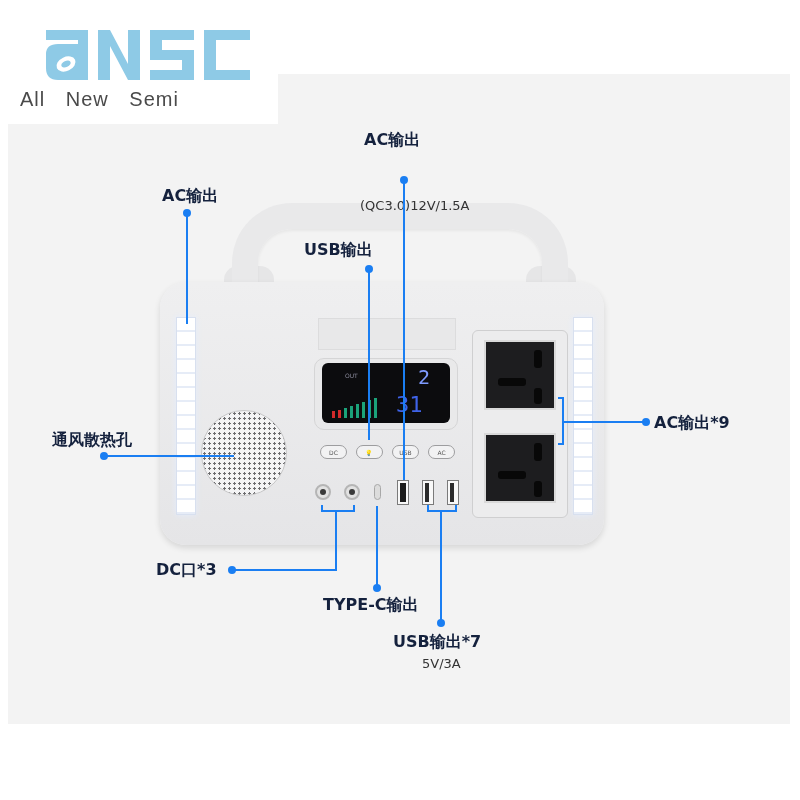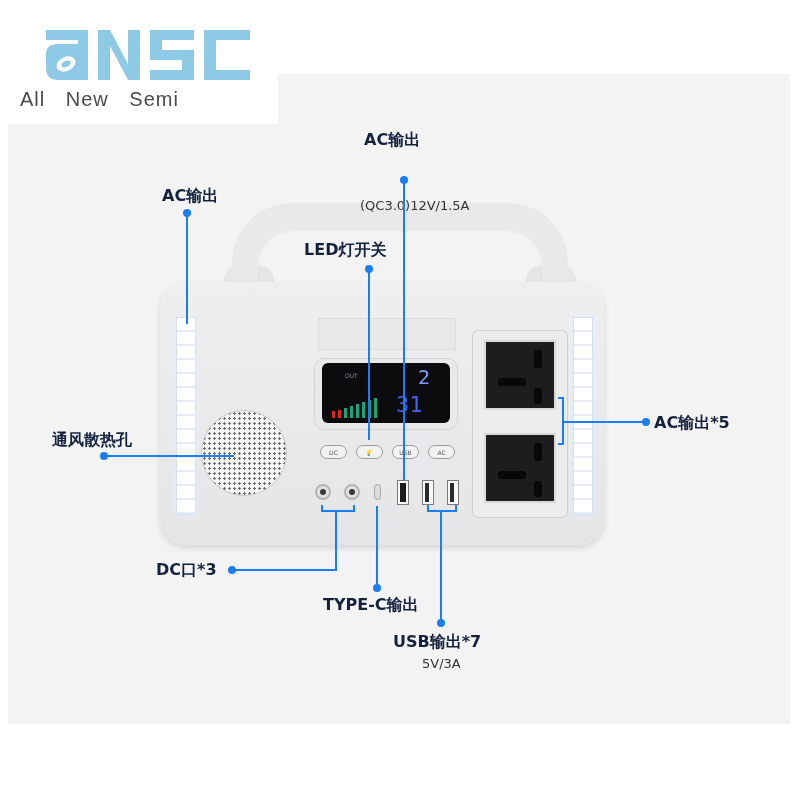--- a/index.html
+++ b/index.html
@@ -123,34 +123,34 @@
 
 <div class="ann" style="left:162px; top:186px;">AC输出</div>
 <div class="dot" style="left:183px; top:209px;"></div>
 <div class="line-v" style="left:186px; top:212px; height:112px;"></div>
 
 <div class="ann" style="left:364px; top:130px;">AC输出</div>
 <div class="ann-sub" style="left:360px; top:150px;margin-top:48px;">(QC3.0)12V/1.5A</div>
 <div class="dot" style="left:400px; top:176px;"></div>
 <div class="line-v" style="left:403px; top:180px; height:300px;"></div>
 
-<div class="ann" style="left:304px; top:240px;">LED灯开关</div>
+<div class="ann" style="left:304px; top:240px;">USB输出</div>
 <div class="dot" style="left:365px; top:265px;"></div>
 <div class="line-v" style="left:368px; top:268px; height:172px;"></div>
 
 <div class="ann" style="left:52px; top:430px;">通风散热孔</div>
 <div class="dot" style="left:100px; top:452px;"></div>
 <div class="line-h" style="left:104px; top:455px; width:130px;"></div>
 
 <div class="line-v" style="left:562px; top:397px; height:47px;"></div>
 <div class="line-h" style="left:558px; top:397px; width:6px;"></div>
 <div class="line-h" style="left:558px; top:443px; width:6px;"></div>
 <div class="line-h" style="left:564px; top:421px; width:80px;"></div>
 <div class="dot" style="left:642px; top:418px;"></div>
-<div class="ann" style="left:654px; top:413px;">AC输出*5</div>
+<div class="ann" style="left:654px; top:413px;">AC输出*9</div>
 
 <div class="line-h" style="left:321px; top:510px; width:34px;"></div>
 <div class="line-v" style="left:321px; top:505px; height:7px;"></div>
 <div class="line-v" style="left:353px; top:505px; height:7px;"></div>
 <div class="line-v" style="left:335px; top:510px; height:60px;"></div>
 <div class="line-h" style="left:232px; top:569px; width:105px;"></div>
 <div class="dot" style="left:228px; top:566px;"></div>
 <div class="ann" style="left:156px; top:560px;">DC口*3</div>
 
 <div class="line-v" style="left:376px; top:506px; height:82px;"></div>

